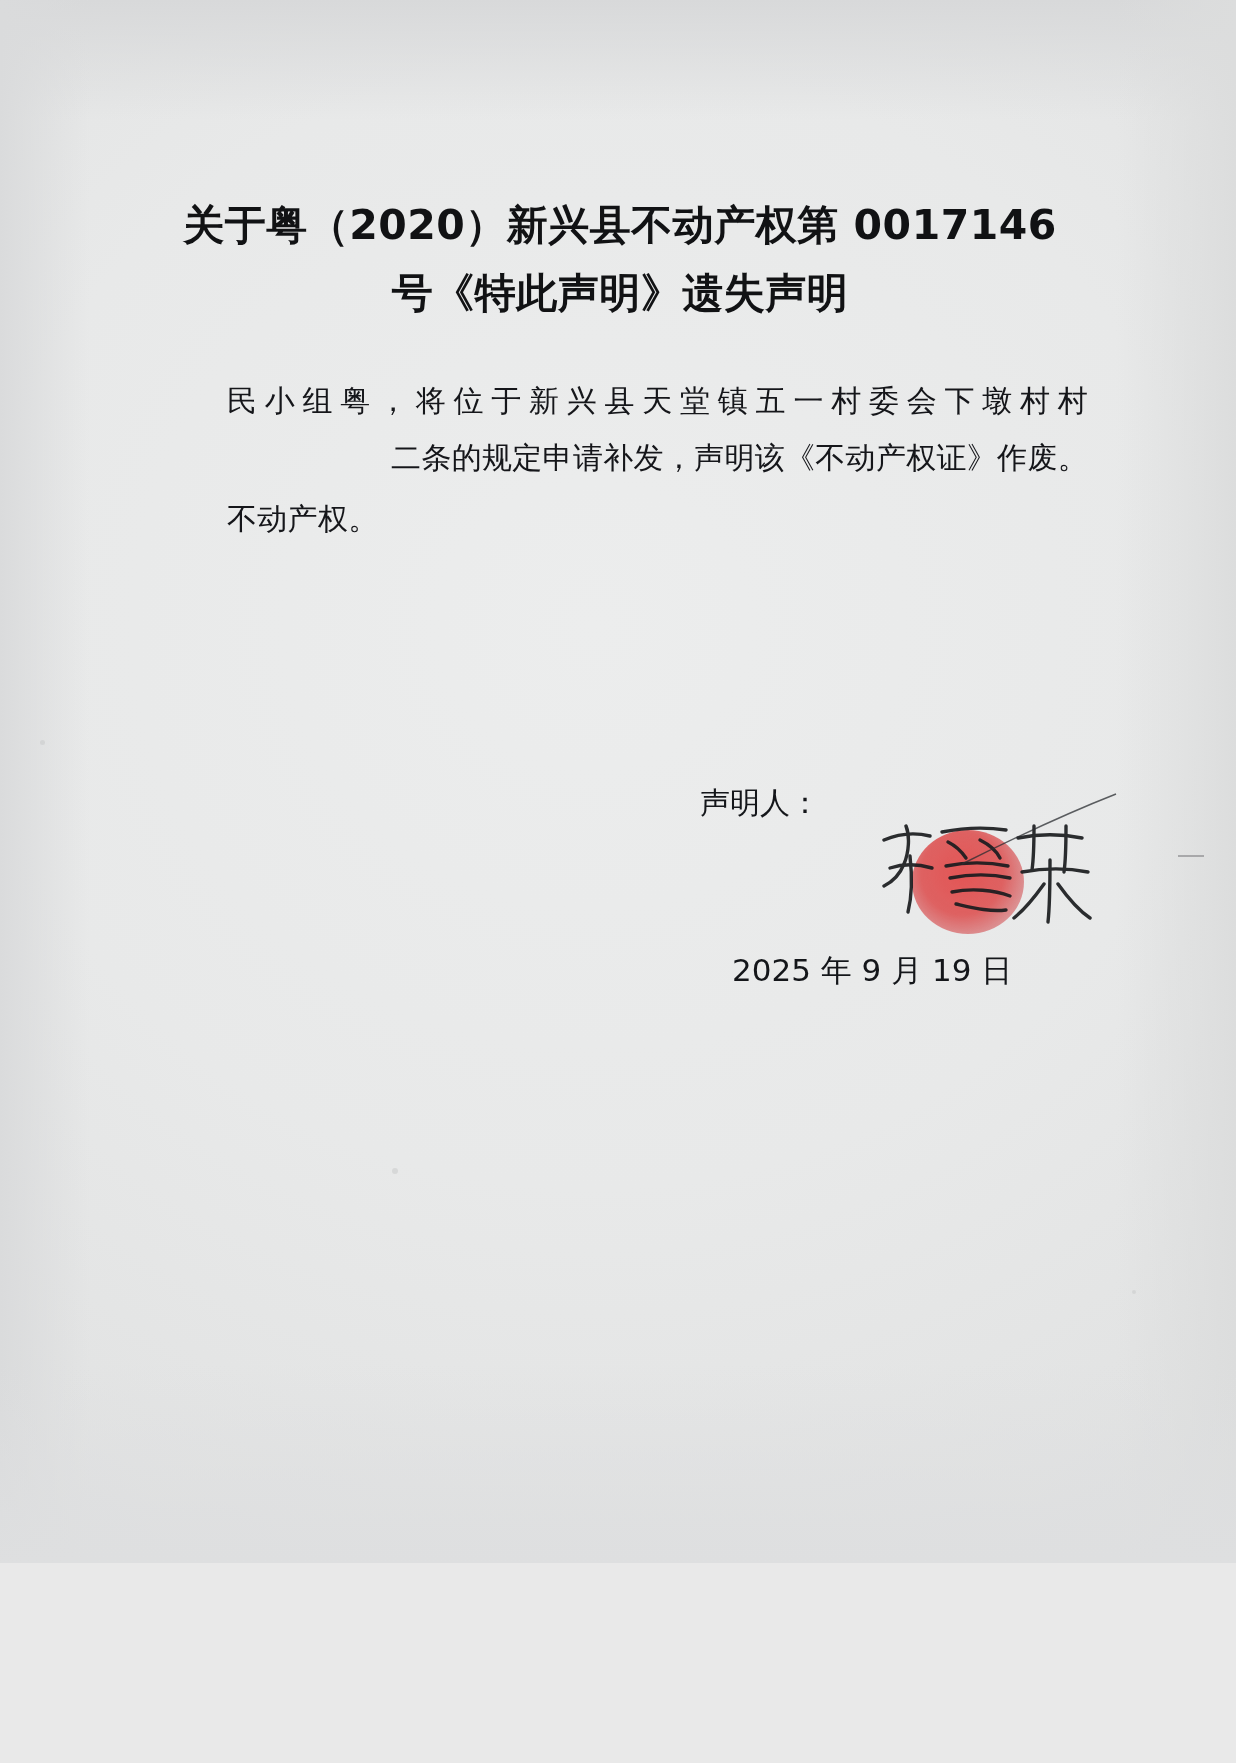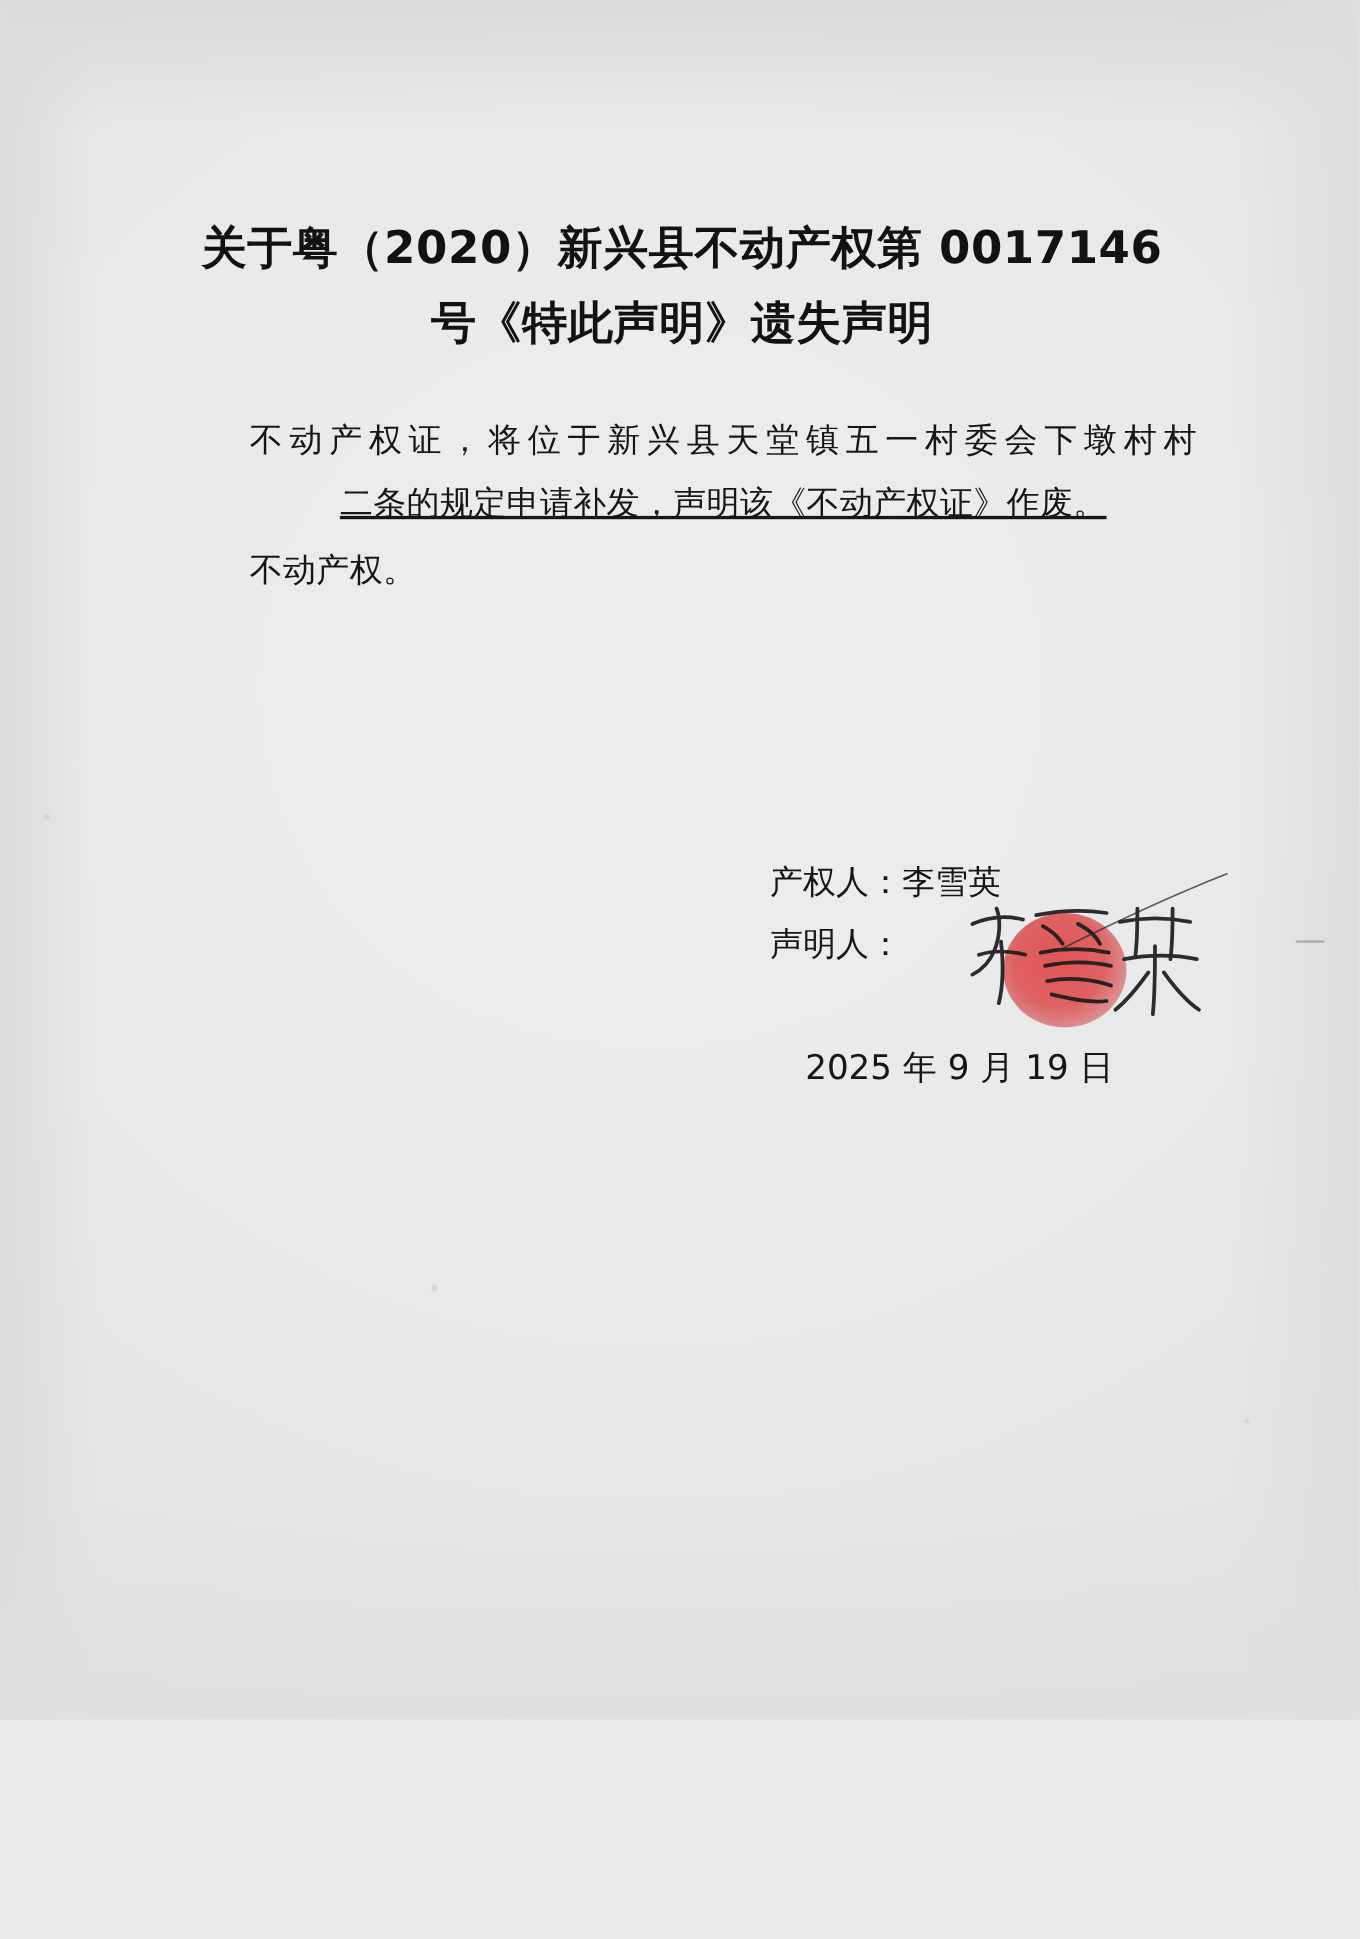--- a/index.html
+++ b/index.html
@@ -98,22 +98,21 @@
     text-indent: 2.3em;
   }
   .para .justify-line {
     display: block;
     text-align: justify;
     text-align-last: justify;
     white-space: normal;
   }
   .para .last-line {
     display: block;
-    text-align: center;
-    text-decoration: underline;
+    text-align: right;
   }
   #para-2 {
     margin-top: 4px;
   }
 
   
   #sign-block {
     position: absolute;
     left: 700px;
     top: 775px;
@@ -196,30 +195,27 @@
   <div class="speck" style="left:392px;top:1168px;width:6px;height:6px;"></div>
   <div class="speck" style="left:1132px;top:1290px;width:4px;height:4px;"></div>
 
   <div id="title">
     <span class="line line-1">关于粤（2020）新兴县不动产权第 0017146</span>
     <span class="line line-2">号《特此声明》遗失声明</span>
   </div>
 
   <div id="body-block">
     <p class="para indent" id="para-1">
-      <span class="justify-line">不动产权证，将位于新兴县天堂镇五一村委会下墩村村</span>
+      <span class="justify-line">民小组粤，将位于新兴县天堂镇五一村委会下墩村村</span>
       <span class="last-line">二条的规定申请补发，声明该《不动产权证》作废。</span>
     </p>
     <p class="para indent" id="para-2">不动产权。</p>
   </div>
 
   <div id="sign-block">
-    <div id="sign-owner">
-      <span>产权人：</span><span>李雪英</span>
-    </div>
     <div id="sign-declarer">
       <span>声明人：</span>
     </div>
   </div>
 
   <div id="seal"></div>
 
   <svg id="handwriting" viewBox="0 0 230 130">
     <g fill="none" stroke="#1a1c1f" stroke-width="3.4" stroke-linecap="round" stroke-linejoin="round" opacity="0.92">
 

